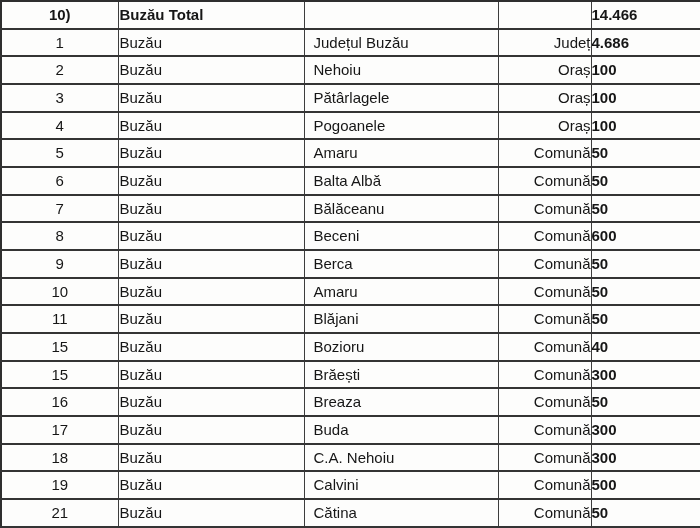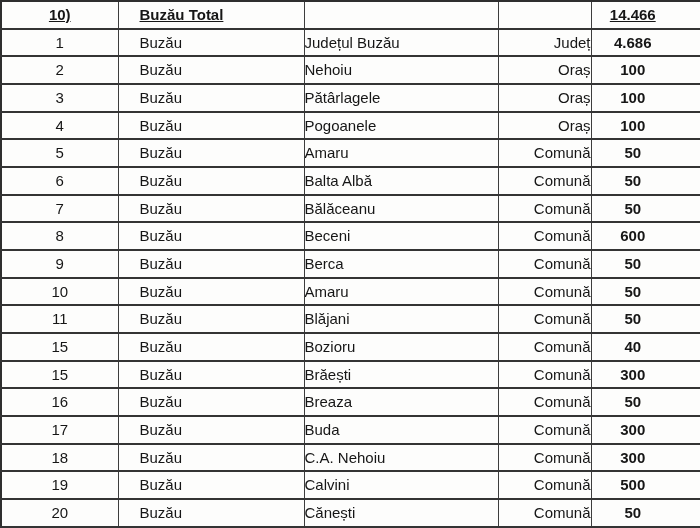--- a/index.html
+++ b/index.html
@@ -28,25 +28,25 @@
     padding: 0;
     font-size: 15px;
     line-height: 22px;
     white-space: nowrap;
     overflow: hidden;
     border: 1px solid #3d3d3d;
     border-bottom: 2px solid #343434;
     box-shadow: 0 1px 0 rgba(60,60,60,0.18);
   }
   td.col-index   { text-align: center; }
-  td.col-county  { text-align: left; padding-left: 21px; }
-  td.col-locality{ text-align: left; }
+  td.col-county  { text-align: left; padding-left: 1px; }
+  td.col-locality{ text-align: left; padding-left: 9px; }
   td.col-type    { text-align: right; }
-  td.col-value   { text-align: center; padding-right: 26px; font-weight: 700; }
-  tr.total-row td { font-weight: 700; text-decoration: underline; }
+  td.col-value   { text-align: left; padding-right: 26px; font-weight: 700; }
+  tr.total-row td { font-weight: 700; }
 </style>
 </head>
 <body>
 
 <div class="page">
   <table class="data-table">
     <colgroup>
       <col style="width:117px">
       <col style="width:186px">
       <col style="width:194px">
@@ -174,21 +174,21 @@
           <td class="col-value">300</td>
         </tr>
         <tr>
           <td class="col-index">19</td>
           <td class="col-county">Buzău</td>
           <td class="col-locality">Calvini</td>
           <td class="col-type">Comună</td>
           <td class="col-value">500</td>
         </tr>
         <tr>
-          <td class="col-index">20</td>
+          <td class="col-index">21</td>
           <td class="col-county">Buzău</td>
-          <td class="col-locality">Cănești</td>
+          <td class="col-locality">Cătina</td>
           <td class="col-type">Comună</td>
           <td class="col-value">50</td>
         </tr>
       </tbody>
   </table>
 </div>
 
 </body></html>

